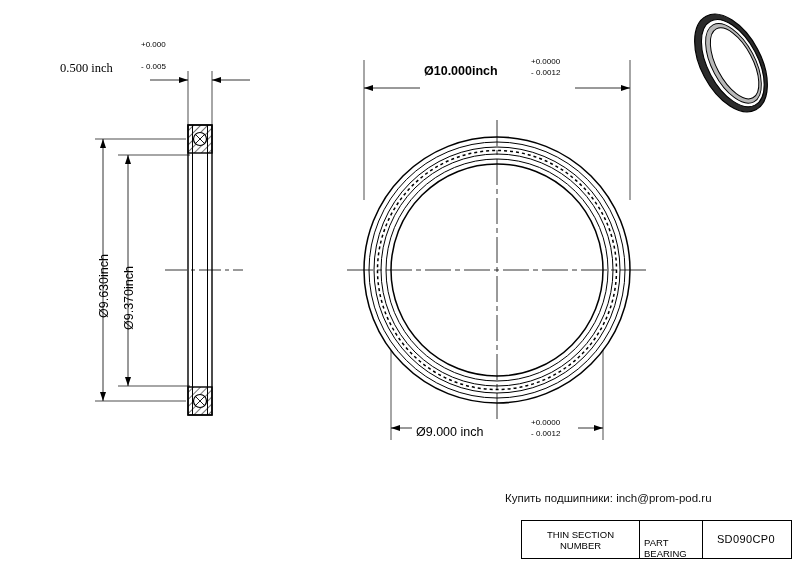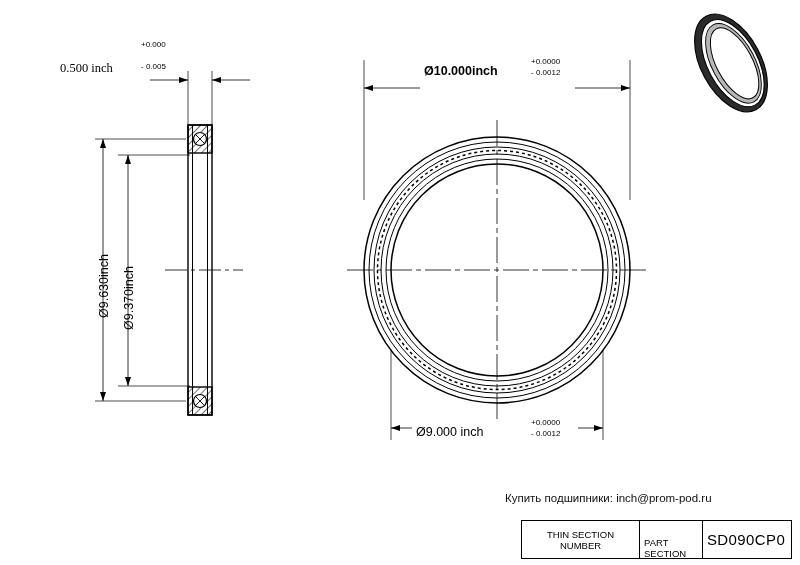--- a/index.html
+++ b/index.html
@@ -64,21 +64,21 @@
     text-align: center;
   }
   .tb-sep {
     position: absolute;
     top: 0;
     bottom: 0;
     width: 0;
     border-left: 1.2px solid #000;
   }
   .tb-part-number {
-    font-size: 15px;
+    font-size: 11px;
     letter-spacing: 0.4px;
   }
 </style>
 </head>
 <body>
 
 <div id="page">
 
   <svg class="drawing" viewBox="0 0 800 565">
     <defs>
@@ -186,19 +186,19 @@
     <div class="tb-sep" style="left:117px;"></div>
     <div class="tb-sep" style="left:180px;"></div>
 
     <div class="tb-cell" style="left:0; top:0; width:117px; height:37px; flex-direction:column;">
       <span>THIN SECTION</span>
       <span>NUMBER</span>
     </div>
 
     <div class="tb-cell" style="left:117px; top:0; width:63px; height:37px; flex-direction:column; align-items:flex-start; padding-left:5px;margin-top:8px;">
       <span>PART</span>
-      <span>SECTION</span>
+      <span>BEARING</span>
     </div>
 
     <div class="tb-cell tb-part-number" style="left:180px; top:0; width:88px; height:37px;">SD090CP0</div>
   </div>
 
 </div>
 
 </body></html>

